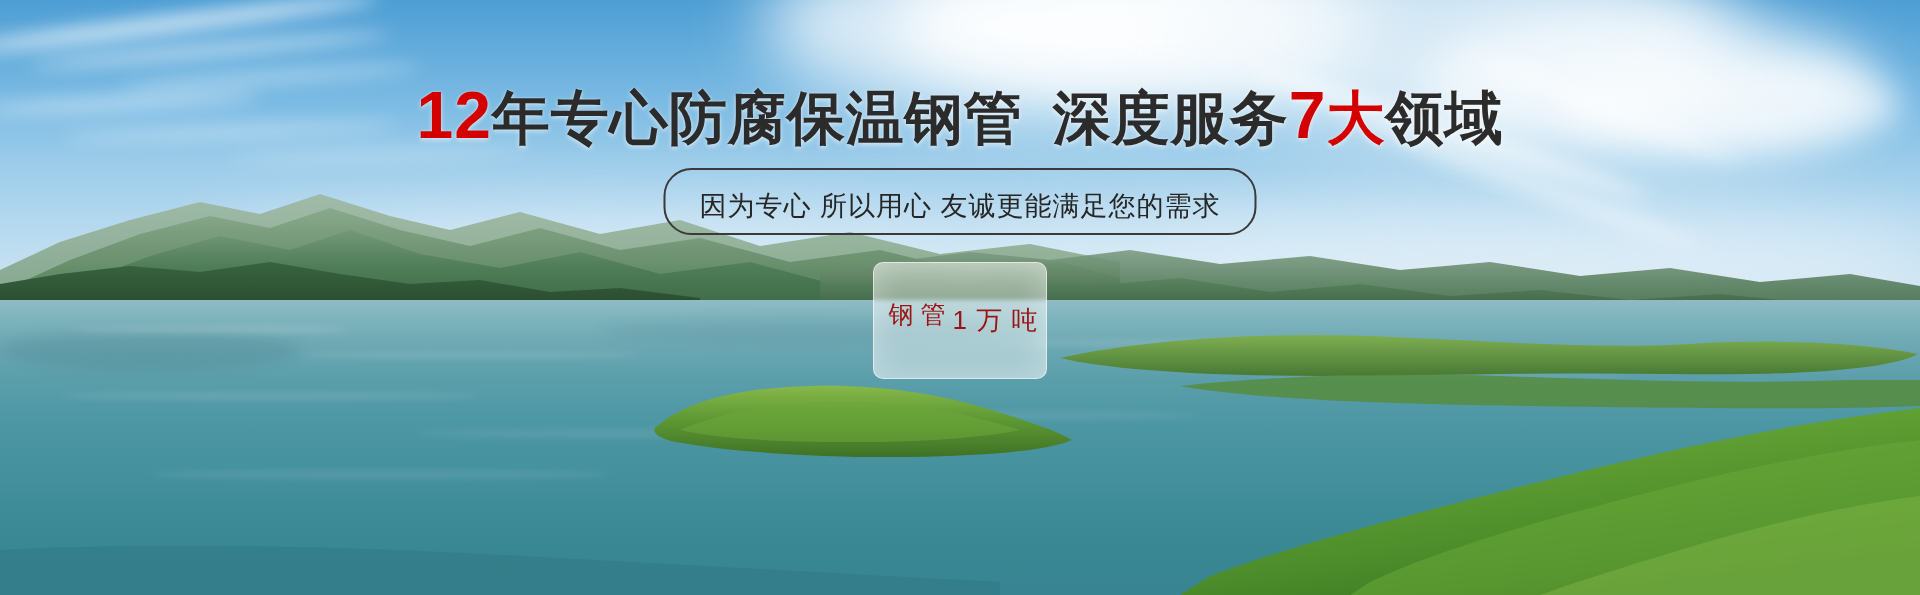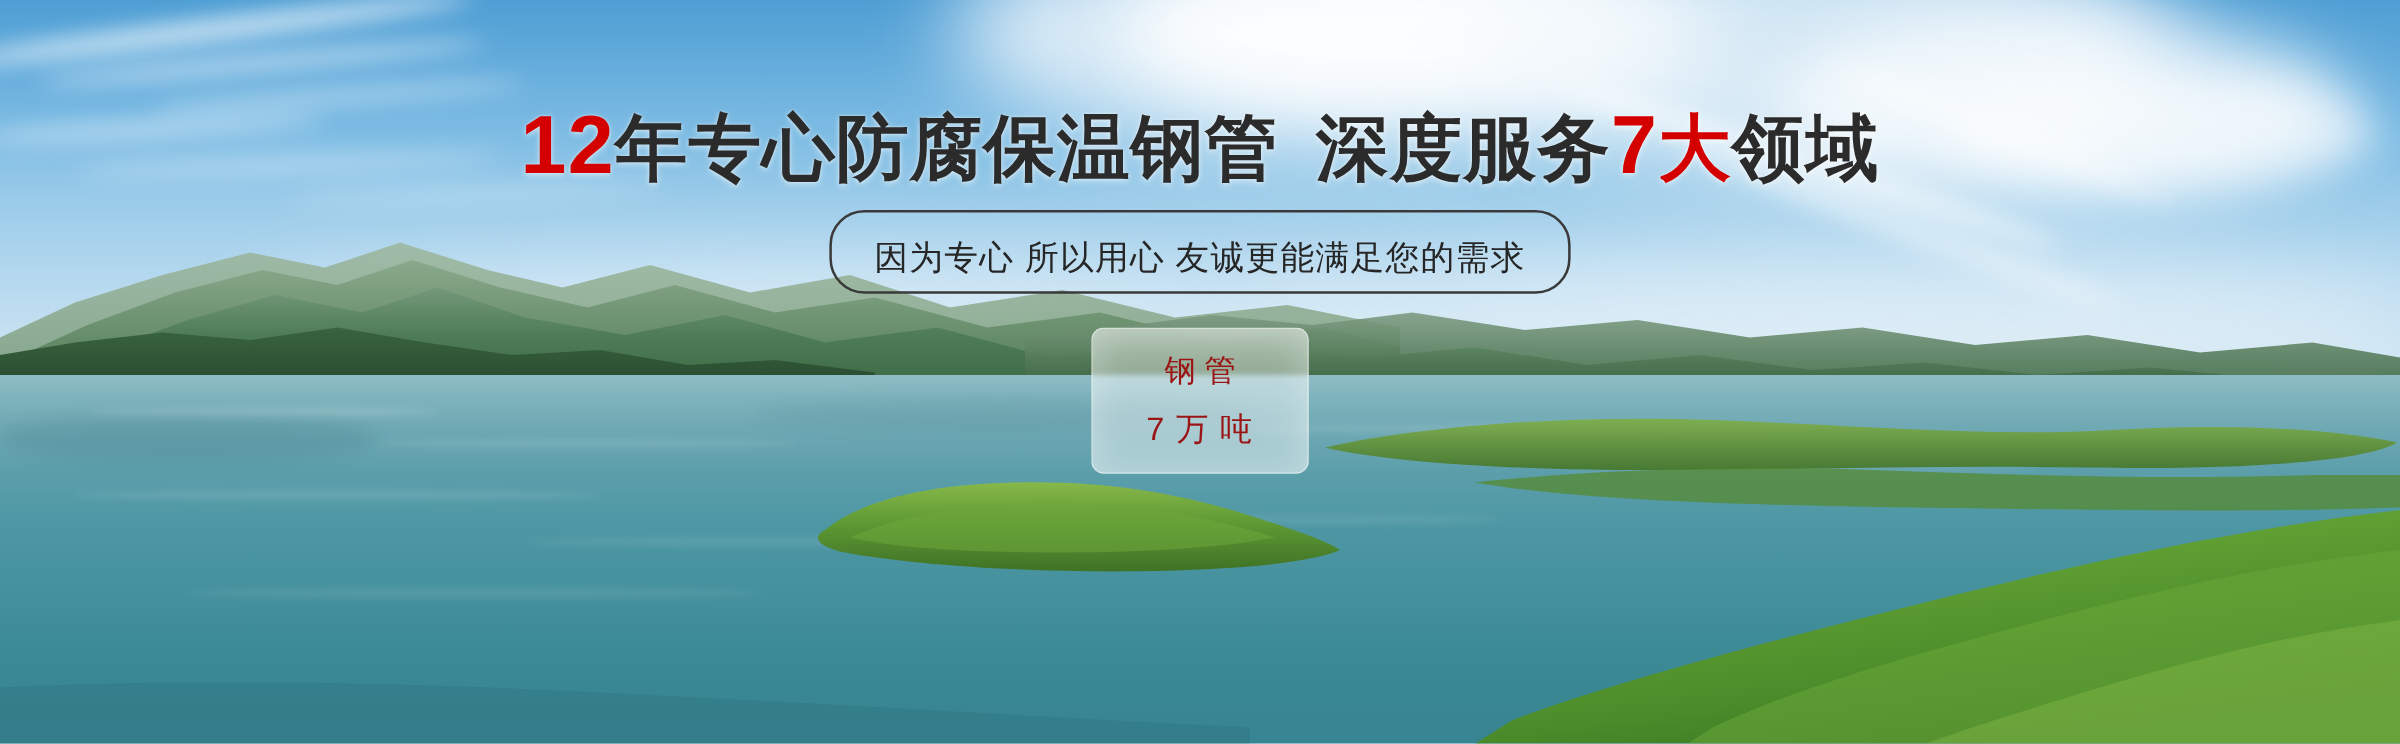--- a/index.html
+++ b/index.html
@@ -97,21 +97,21 @@
     top:262px;
     display:flex;
     gap:8px;
   }
   .card{
     width:172px;height:115px;
     border-radius:10px;
     background:rgba(255,255,255,.42);
     border:1px solid rgba(255,255,255,.65);
     box-shadow:inset 0 0 30px rgba(255,255,255,.35);
-    display:flex;flex-direction:column;
+    display:flex;flex-direction:row;
     align-items:center;justify-content:center;
     backdrop-filter:blur(2px);
     text-align:center;
   }
   .card-label{
     font-size:25px;color:#9b1414;font-weight:normal;
     letter-spacing:7px;text-indent:7px;
     margin-bottom:13px;
   }
   .card-value{
@@ -261,20 +261,20 @@
   </div>
 
   <div class="subpill">
     <span>因为专心 所以用心 友诚更能满足您的需求</span>
   </div>
 
   <div class="cards">
 
     <div class="card">
       <div class="card-label">钢管</div>
-      <div class="card-value"><span>7 万 吨</span></div>
+      <div class="card-value"><span>1 万 吨</span></div>
     </div>
 
 
 
   </div>
 
 </div>
 
 </body></html>

